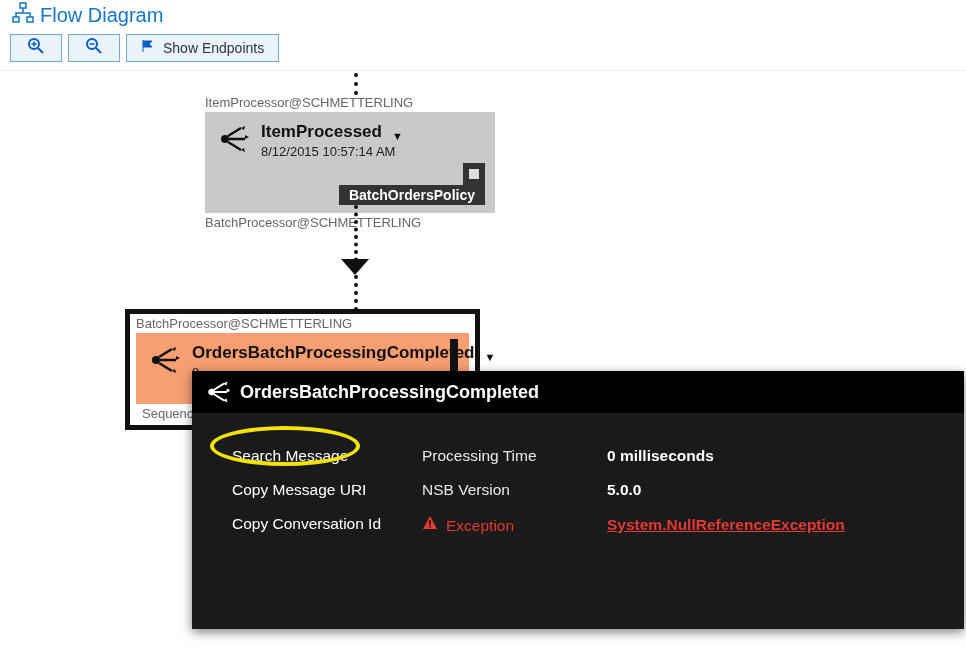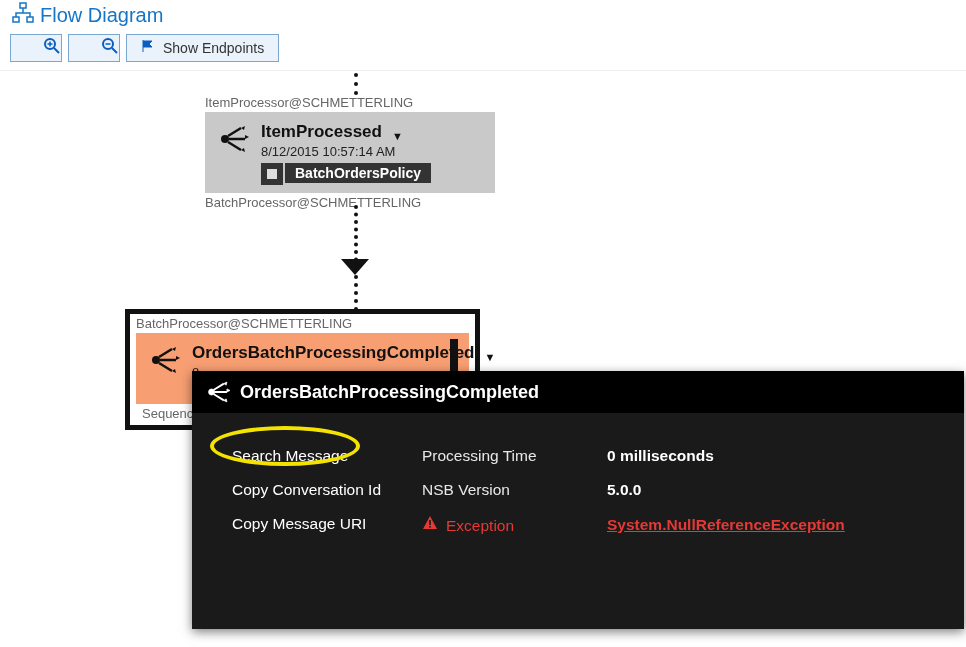--- a/index.html
+++ b/index.html
@@ -3,39 +3,39 @@
 <meta charset="utf-8">
 <style>
   * { box-sizing: border-box; margin: 0; padding: 0; }
   body { font-family: "Segoe UI", Arial, sans-serif; background: #fff; width: 966px; height: 647px; position: relative; overflow: hidden; }
 
   .header-row { display: flex; align-items: center; gap: 6px; padding: 2px 10px 6px 12px; }
   .header-title { color: #1575c8; font-size: 20px; font-weight: 400; }
   .flow-icon { color: #1575c8; }
 
   .toolbar { display: flex; gap: 6px; padding: 0 10px 8px 10px; border-bottom: 1px solid #eee; }
-  .tb-btn { border: 1px solid #7aa6cf; background: #eaf3fb; height: 28px; display: flex; align-items: center; justify-content: flex-end; cursor: pointer; }
+  .tb-btn { border: 1px solid #7aa6cf; background: #eaf3fb; height: 28px; display: flex; align-items: center; justify-content: center; cursor: pointer; }
   .tb-btn.zoom { width: 52px; }
   .tb-btn.endpoints { padding: 0 14px; gap: 8px; }
   .flag-glyph { color: #0a5ec2; }
   .tb-label { color: #333; font-size: 14px; }
 
   .canvas { position: relative; width: 100%; height: 560px; }
 
   
   .node1-wrap { position: absolute; left: 205px; top: 24px; width: 290px; }
   .endpoint-label { color: #666; font-size: 13px; margin-bottom: 2px; }
   .node1 { background: #c9c9c9; padding: 10px 10px 8px 10px; display: flex; gap: 12px; align-items: flex-start; }
   .scatter-icon svg { display:block; }
   .node-body { flex: 1; }
   .node-title-row { display:flex; align-items:flex-end; gap:10px; }
   .node-title { font-weight: 700; font-size: 17px; color: #111; }
   .caret { font-size: 11px; color: #111; }
   .node-time { font-size: 13px; color: #222; margin-top: 2px; }
-  .node-tag-row { display:flex; align-items:flex-start; margin-top:4px; }
+  .node-tag-row { display:flex; align-items:flex-end; margin-top:4px;flex-direction:column; }
   .tag-sq { width: 22px; height: 22px; background: #333; display:flex; align-items:center; justify-content:center; }
   .tag-sq-inner { width:10px; height:10px; background:#ddd; }
   .tag-label { background:#333; color:#fff; font-weight:700; padding:2px 10px; font-size:14px; margin-left:2px; }
   .dest-label { color:#666; font-size:13px; margin-top:2px; }
 
   .dash-line-top { position:absolute; left:354px; top:2px; height:22px; border-left:4px dotted #111; width:0; }
   .dash-line-mid { position:absolute; left:354px; top:134px; height:64px; border-left:4px dotted #111; width:0; }
   .arrow-head { position:absolute; left:341px; top:188px; width:0; height:0; border-left:14px solid transparent; border-right:14px solid transparent; border-top:16px solid #111; }
   .dash-line-bot { position:absolute; left:354px; top:204px; height:36px; border-left:4px dotted #111; width:0; }
 
@@ -175,22 +175,22 @@
             <circle cx="10" cy="17" r="4" fill="#fff"></circle>
             <path d="M13 14 L26 6 M14 17 L30 17 M13 20 L26 28" stroke="#fff" stroke-width="2.5"></path>
             <path d="M26 6 l4 -2 l-1 4 z M30 17 l4 -2 l-4 -2 z M26 28 l4 2 l-1 -4 z" fill="#fff"></path>
           </svg>
       </span>
       <span class="popup-title">OrdersBatchProcessingCompleted</span>
     </div>
     <div class="popup-body">
       <div class="menu-col">
         <div class="menu-item">Search Message</div>
+        <div class="menu-item">Copy Message URI</div>
         <div class="menu-item">Copy Conversation Id</div>
-        <div class="menu-item">Copy Message URI</div>
       </div>
       <div class="detail-col">
         <div class="detail-row">
           <span class="detail-label">Processing Time</span>
           <span class="detail-val">0 milliseconds</span>
         </div>
         <div class="detail-row">
           <span class="detail-label">NSB Version</span>
           <span class="detail-val">5.0.0</span>
         </div>

